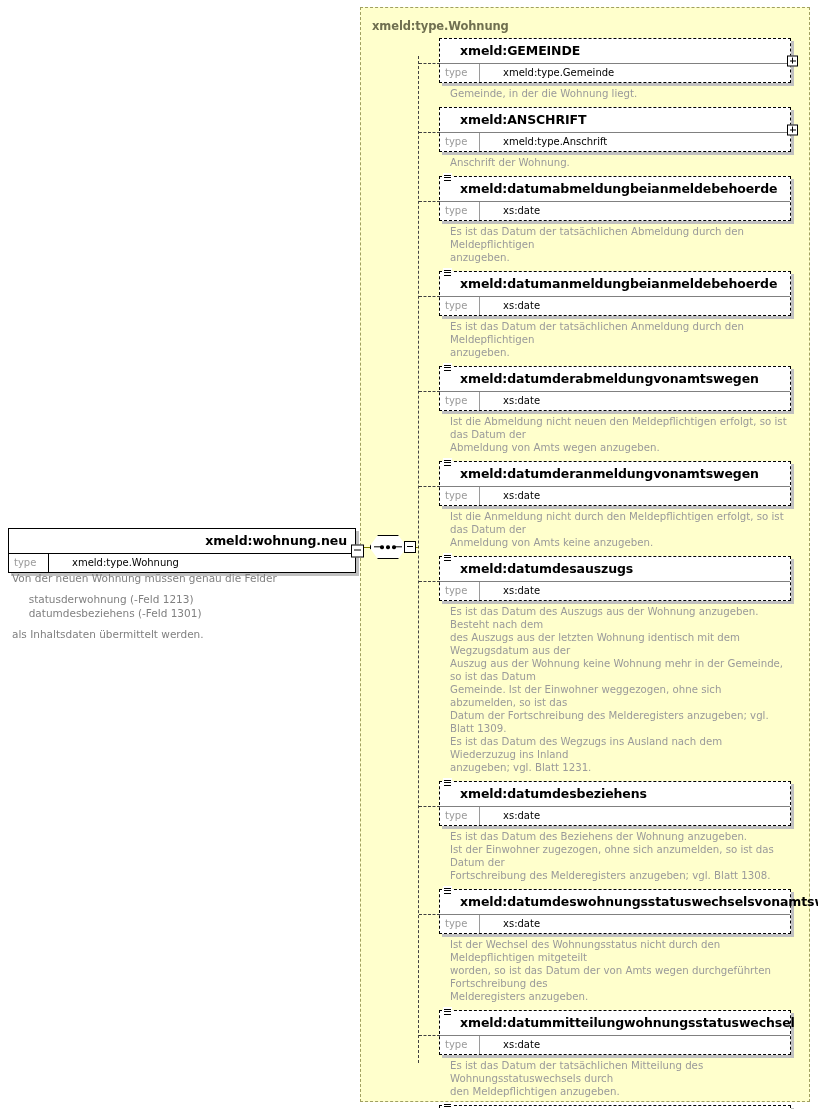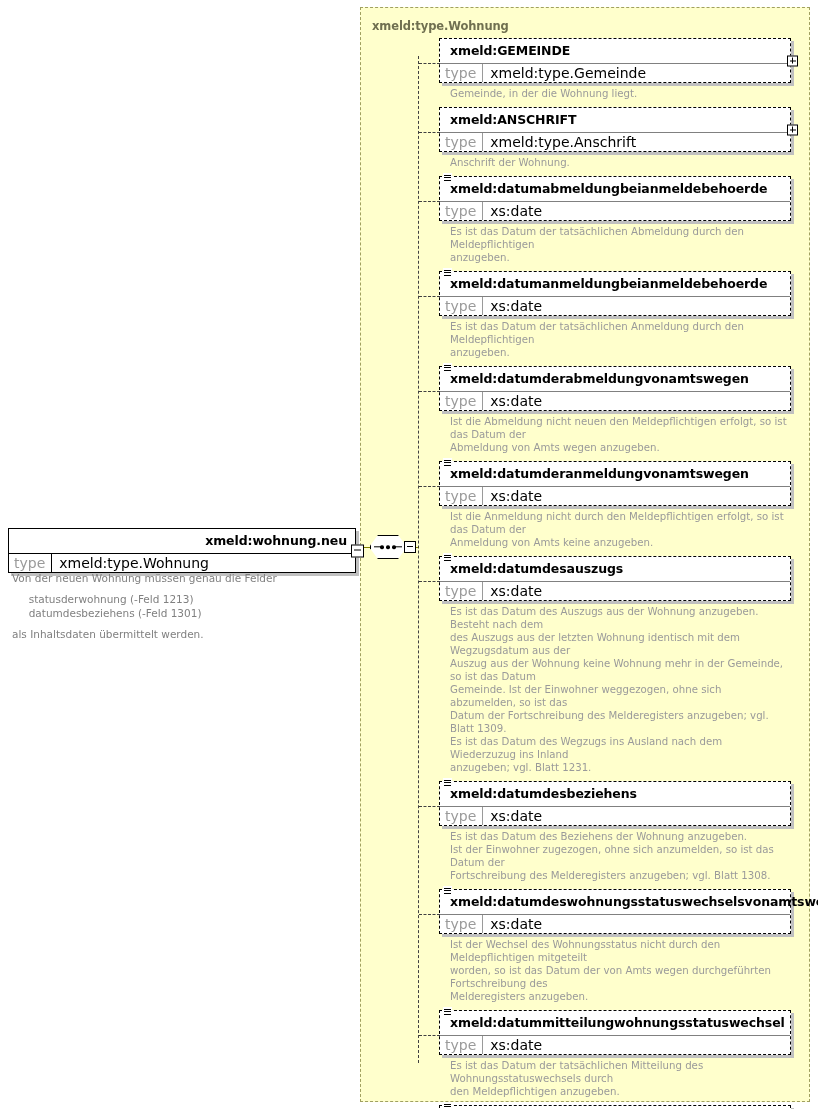--- a/index.html
+++ b/index.html
@@ -32,33 +32,34 @@
   .elembox.solid {
     border: 1.5px solid #000000;
   }
   .elembox.dashed {
     border: 1.5px dashed #000000;
     background: #ffffff;
   }
   .elem-name {
     font-weight: bold;
     font-size: 12.5px;
-    padding: 5px 8px 5px 10px;
+    padding: 5px 8px 5px 20px;
     line-height: 14px;
     white-space: nowrap;
     letter-spacing: -0.1px;
   }
   .elembox.solid .elem-name { border-bottom: 1.5px solid #000000; text-align: right; }
   .elembox.dashed .elem-name { border-bottom: 1px solid #808080; }
 
   .elem-type {
     display: flex;
     align-items: stretch;
-    font-size: 14px;
+    font-size: 10px;
     line-height: 14px;
+    gap: 16px;
   }
   .type-label {
     color: #9a9a9a;
     padding: 2px 6px 2px 5px;
     border-right: 1px solid #9a9a9a;
     min-width: 28px;
   }
   .elembox.solid .type-label { border-right: 1.5px solid #000000; }
   .type-value {
     padding: 2px 6px 2px 7px;

